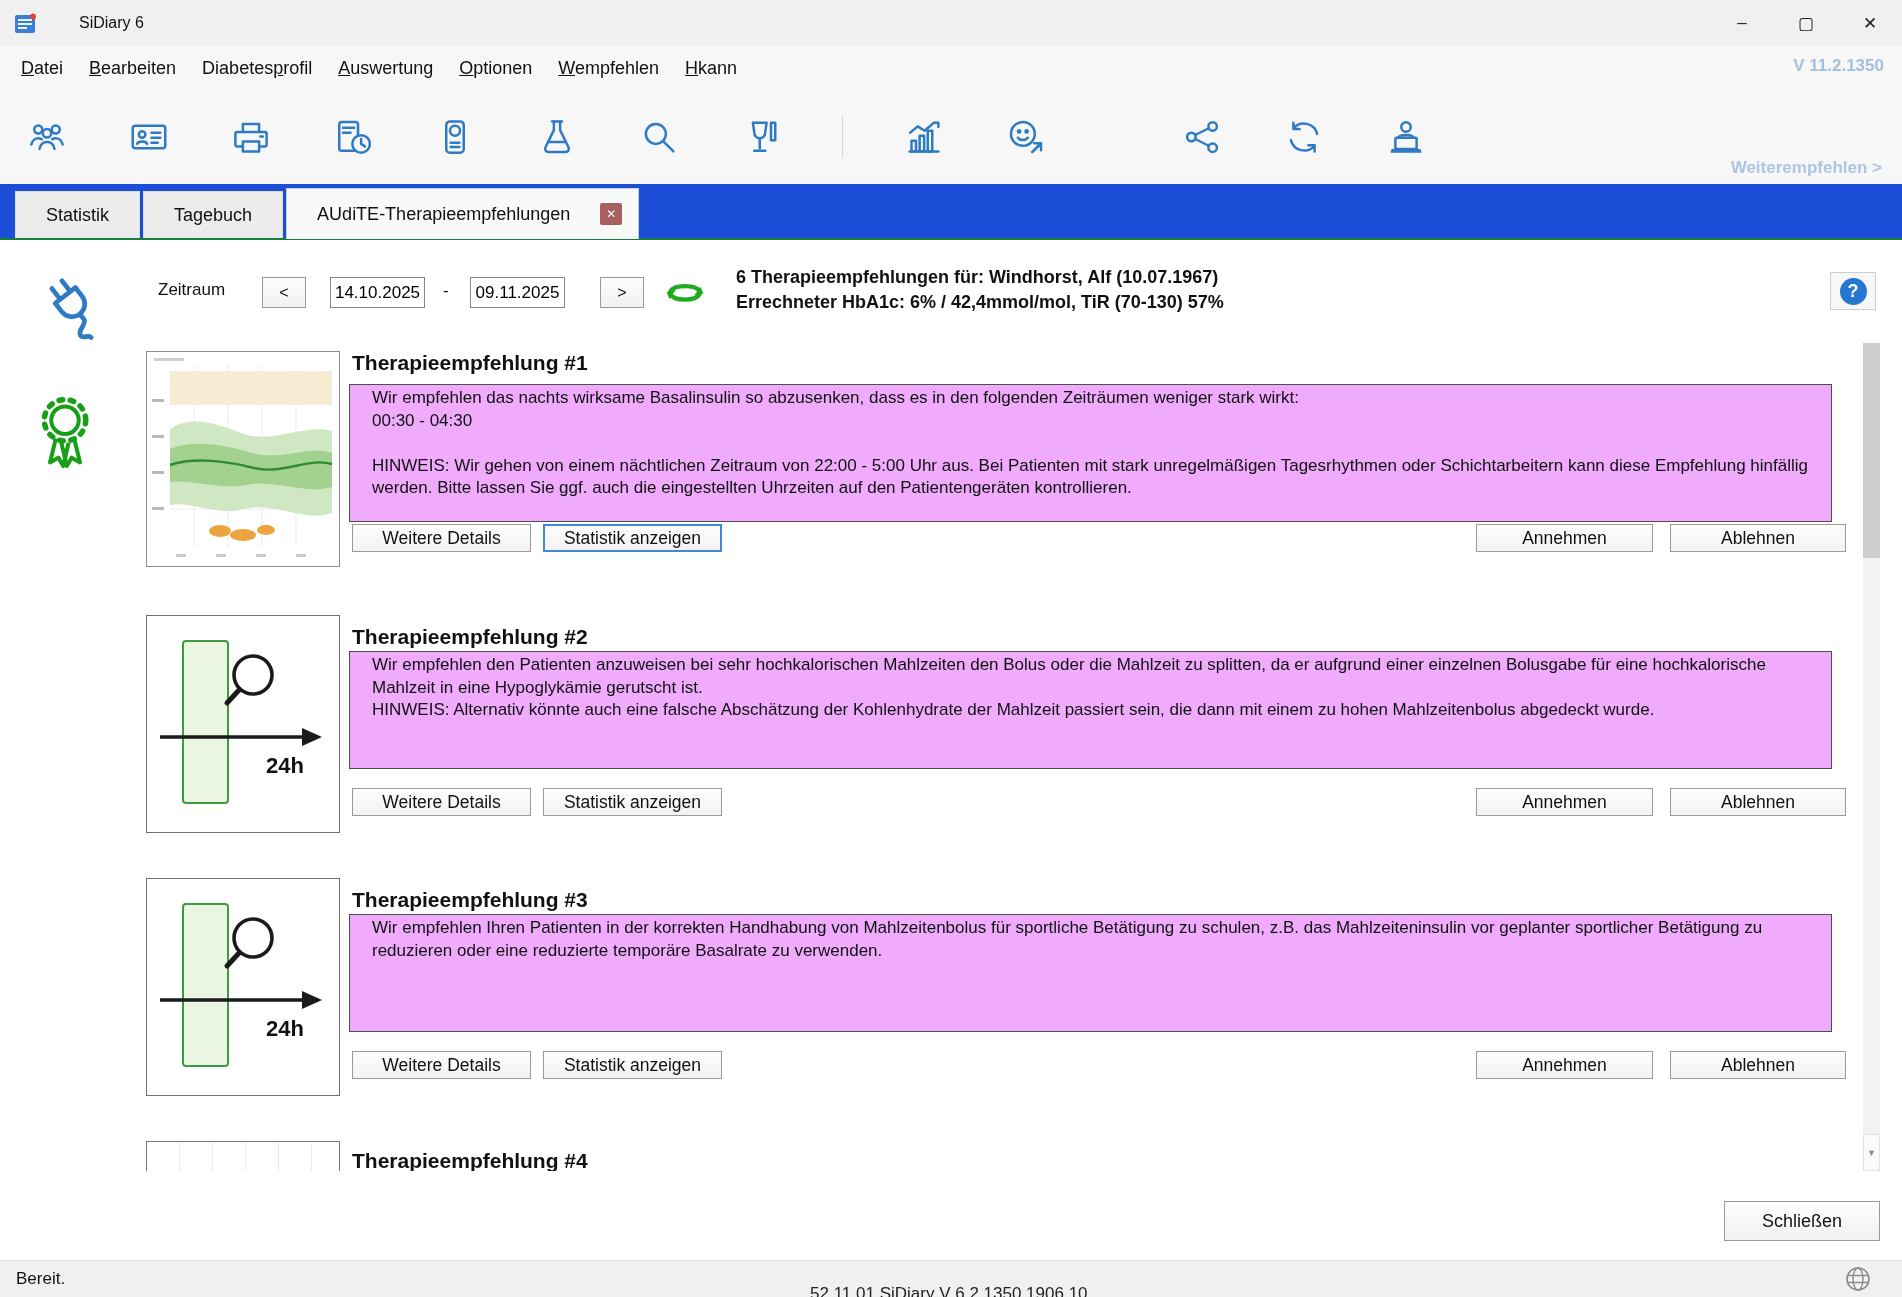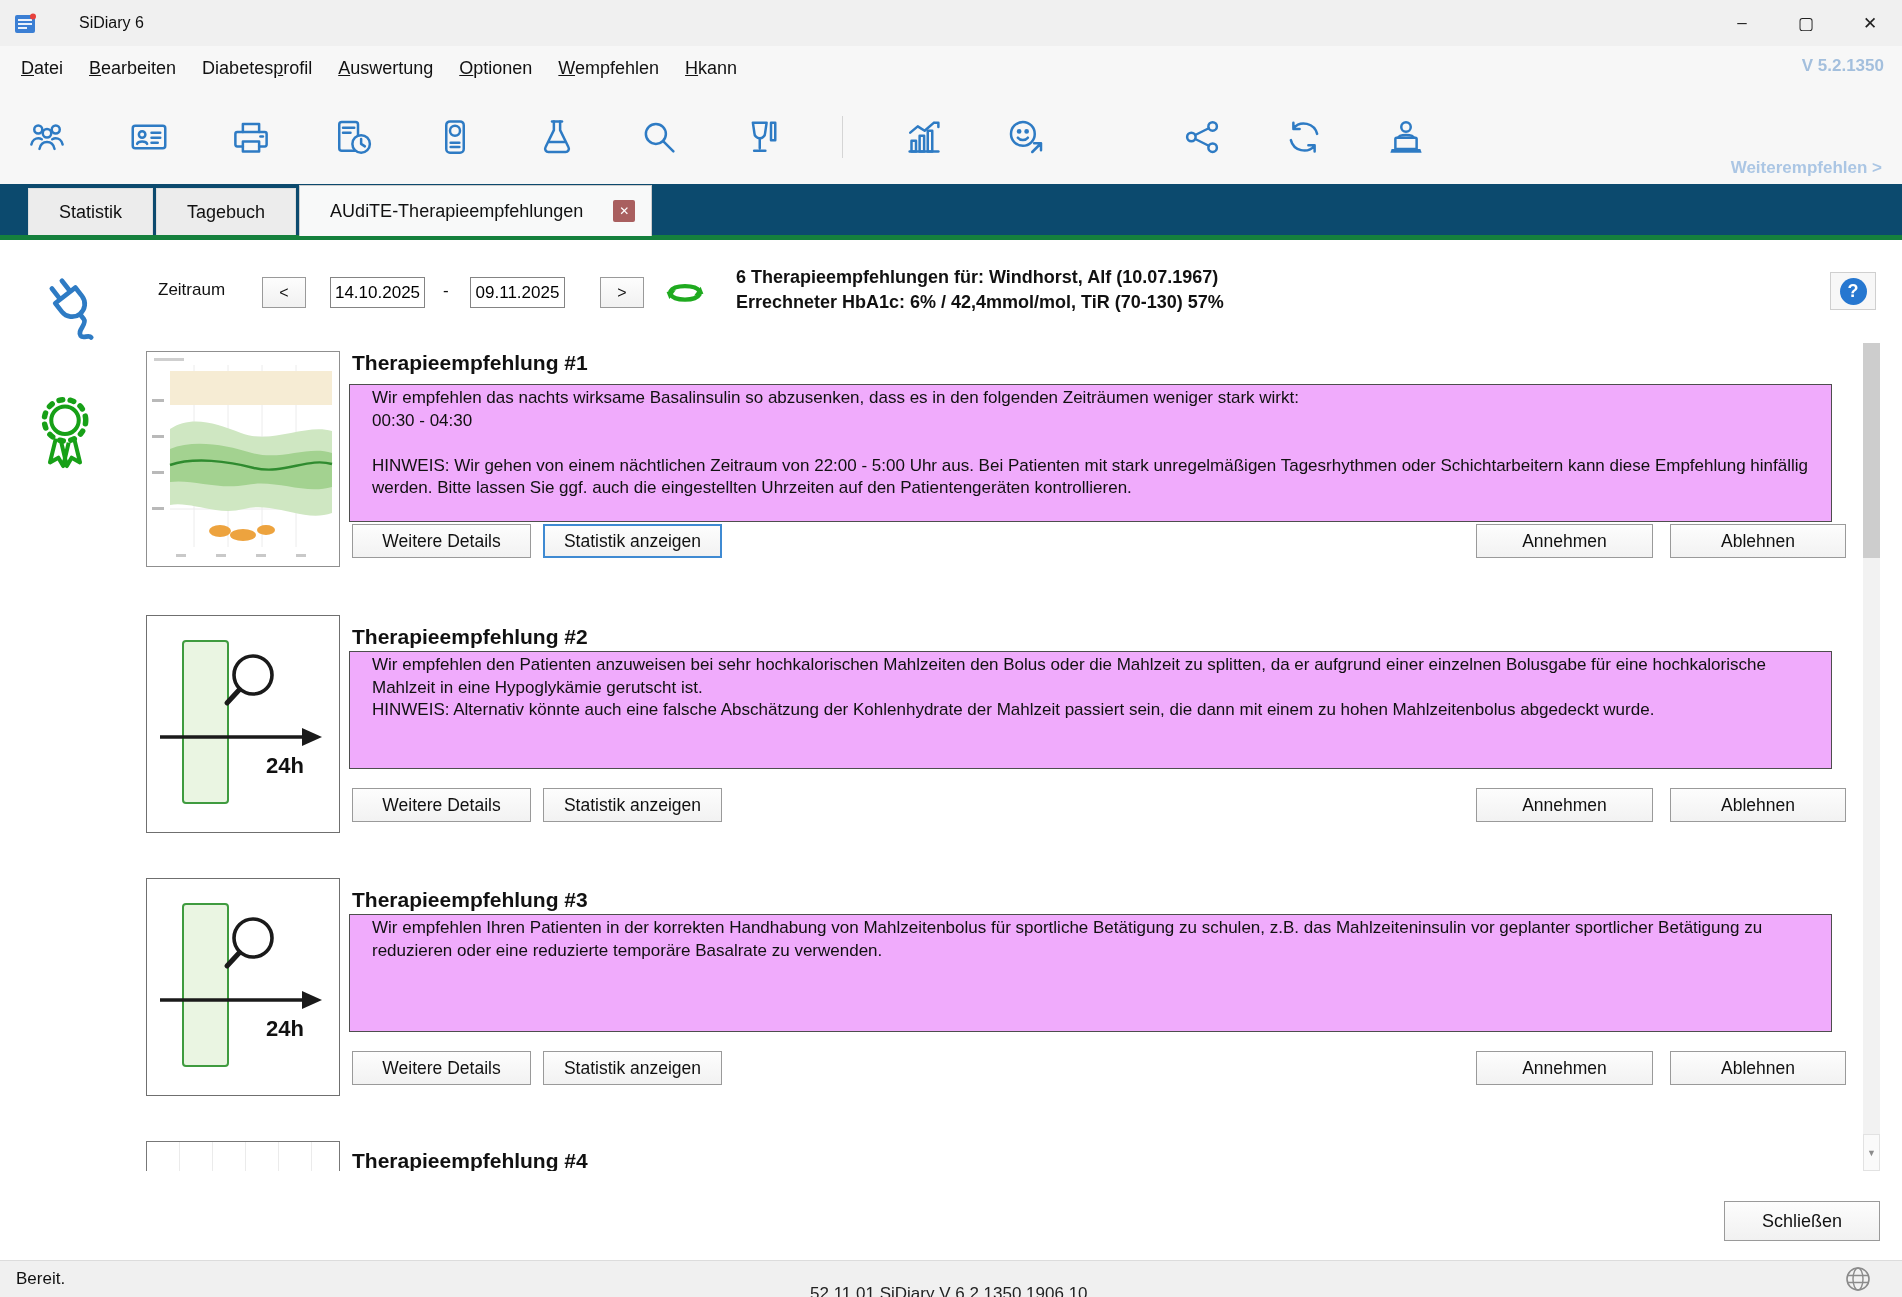--- a/index.html
+++ b/index.html
@@ -28,23 +28,23 @@
            display:flex;align-items:center;padding-left:26px;gap:60px;}
   .tbtn{background:none;border:none;padding:0;width:42px;height:42px;color:#2e7bc4;
         display:flex;align-items:center;justify-content:center;}
   .tbtn svg{width:40px;height:40px;fill:none;stroke:currentColor;stroke-width:2;
             stroke-linecap:round;stroke-linejoin:round;}
   .tsep{width:1px;height:42px;background:#d5d5d5;}
   .tspace{width:14px;}
   .recommend{position:absolute;right:20px;bottom:6px;color:#abc6e4;font-weight:bold;font-size:17px;}
 
   
-  .tabstrip{position:absolute;top:184px;left:0;right:0;height:56px;background:#0c4a6e;
-            border-bottom:5px solid #15803d;display:flex;align-items:flex-end;
-            padding-left:28px;box-sizing:border-box;}
+  .tabstrip{position:absolute;top:184px;left:0;right:0;height:56px;background:#1d4ed8;
+            border-bottom:2px solid #15803d;display:flex;align-items:flex-end;
+            padding-left:15px;box-sizing:border-box;}
   .tab{height:47px;display:flex;align-items:center;padding:0 30px;font-size:18px;
        background:#ececec;border:1px solid #dddddd;border-bottom:none;margin-right:3px;
        box-sizing:border-box;white-space:nowrap;}
   .tab.active{background:#f8f9f9;border-color:#cccccc;height:51px;margin-bottom:-1px;
               padding-right:16px;gap:30px;}
   .tabclose{width:22px;height:22px;background:#a95f5f;color:#fff;font-size:12px;
             display:flex;align-items:center;justify-content:center;border-radius:2px;}
 
   
   .content{position:absolute;top:240px;left:0;right:0;bottom:36px;background:#fff;}
@@ -73,21 +73,21 @@
   .card{position:absolute;left:146px;width:1700px;height:218px;}
   .c1{top:8px;}.c2{top:272px;}.c3{top:535px;}.c4{top:798px;height:70px;}
   .thumb{position:absolute;left:0;top:0;width:194px;}
   .ctitle{position:absolute;left:206px;top:10px;margin:0;font-size:21px;font-weight:bold;}
   .c1 .ctitle{top:0;}
   .c4 .ctitle{top:8px;}
   .cbox{position:absolute;left:203px;right:14px;border:1px solid #4e4e4e;padding:2px 22px;
         font-size:17px;line-height:22.5px;white-space:pre-wrap;box-sizing:border-box;background:#f0abfc;}
   .c1 .cbox{top:33px;height:138px;}
   .c2 .cbox,.c3 .cbox{top:36px;height:118px;}
-  .act{position:absolute;top:173px;height:34px;background:linear-gradient(#fdfdfd,#f2f2f2);
+  .act{position:absolute;top:173px;height:28px;background:linear-gradient(#fdfdfd,#f2f2f2);
        border:1px solid #9a9a9a;font-family:inherit;font-size:17.5px;color:#111;box-sizing:border-box;}
   .b-details{left:206px;width:179px;}
   .b-stats{left:397px;width:179px;}
   .b-stats.hl{border:2px solid #3f8ad2;}
   .b-accept{left:1330px;width:177px;}
   .b-decline{left:1524px;width:176px;}
   .sliver{position:absolute;left:0;top:0;width:194px;height:70px;border:1px solid #777;
           box-sizing:border-box;background:repeating-linear-gradient(90deg,#ffffff 0 32px,#ebebeb 32px 33px);}
 
   
@@ -131,21 +131,21 @@
   </div>
 
   <div class="menubar">
     <div class="menu-item"><span></span><span class="mn">D</span><span>atei</span></div>
     <div class="menu-item"><span></span><span class="mn">B</span><span>earbeiten</span></div>
     <div class="menu-item"><span>Diabetes</span><span class="mn">p</span><span>rofil</span></div>
     <div class="menu-item"><span></span><span class="mn">A</span><span>uswertung</span></div>
     <div class="menu-item"><span></span><span class="mn">O</span><span>ptionen</span></div>
     <div class="menu-item"><span></span><span class="mn">W</span><span>empfehlen</span></div>
     <div class="menu-item"><span></span><span class="mn">H</span><span>kann</span></div>
-    <span class="version">V 5.2.1350</span>
+    <span class="version">V 11.2.1350</span>
   </div>
 
   <div class="toolbar">
     <button class="tbtn">
       <svg viewBox="0 0 32 32">
         <circle cx="9" cy="10" r="3.2"></circle>
           <circle cx="23" cy="10" r="3.2"></circle>
           <circle cx="16" cy="13" r="3.4"></circle>
         <path d="M3.5 22c0.7-3.5 3.5-5 5.5-5 1 0 2 .3 2.8 .8 M28.5 22c-.7-3.5-3.5-5-5.5-5-1 0-2 .3-2.8 .8 M10 25.5c.8-4 3.5-5.5 6-5.5s5.2 1.5 6 5.5"></path>
       </svg>

